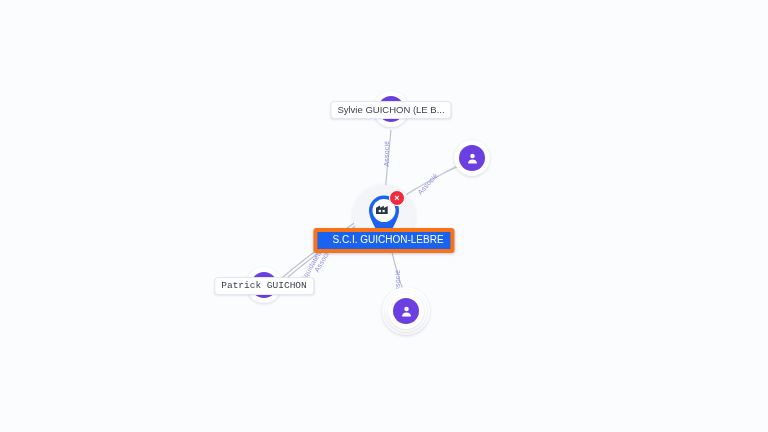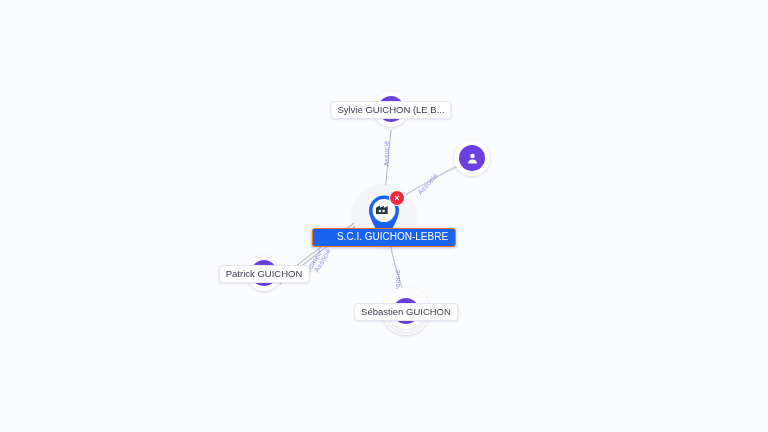--- a/index.html
+++ b/index.html
@@ -132,23 +132,23 @@
     font-size: 9px;
     line-height: 1;
     font-weight: bold;
   }
   #company-label {
     position: absolute;
     left: 50%;
     top: 52px;
     transform: translateX(-50%);
     background: #1a62f0;
-    border: 1px solid #f97316;
+    border: 4px solid #f97316;
     border-radius: 3px;
-    padding: 2px 7px 3px 24px;
+    padding: 2px 7px 3px 15px;
     font-size: 10px;
     line-height: 12px;
     color: #ffffff;
     white-space: nowrap;
     box-shadow: 0 1px 3px rgba(20, 60, 160, 0.28);
   }
 </style>
 </head>
 <body>
 
@@ -191,42 +191,41 @@
   <div class="node" style="left:472px; top:158px; width:60px; height:60px;">
     <div class="person-halo r1"></div>
     <div class="person-disc">
       <svg width="15" height="15" viewBox="0 0 24 24" fill="#ffffff">
         <circle cx="12" cy="8" r="3.6"></circle>
         <path d="M4.8 20c0-4 3.2-6.4 7.2-6.4s7.2 2.4 7.2 6.4z"></path>
       </svg>
     </div>
   </div>
 
-  <div class="node" style="left:264px; top:273px; width:60px; height:60px;">
+  <div class="node" style="left:264px; top:285px; width:60px; height:60px;font-family:Liberation Mono, monospace;">
     <div class="person-halo r1"></div>
     <div class="person-disc">
       <svg width="15" height="15" viewBox="0 0 24 24" fill="#ffffff">
         <circle cx="12" cy="8" r="3.6"></circle>
         <path d="M4.8 20c0-4 3.2-6.4 7.2-6.4s7.2 2.4 7.2 6.4z"></path>
       </svg>
     </div>
     <div class="node-label">Patrick GUICHON</div>
   </div>
 
   <div class="node" style="left:406px; top:311px; width:60px; height:60px;">
     <div class="person-halo r3"></div>
     <div class="person-halo r2"></div>
     <div class="person-halo r1"></div>
     <div class="person-disc">
       <svg width="15" height="15" viewBox="0 0 24 24" fill="#ffffff">
         <circle cx="12" cy="8" r="3.6"></circle>
         <path d="M4.8 20c0-4 3.2-6.4 7.2-6.4s7.2 2.4 7.2 6.4z"></path>
       </svg>
     </div>
-    <div class="node-label">Sébastien GUICHON</div>
   </div>
 
   <div id="company-node" style="left:384px; top:216px;">
     <div class="company-ring"></div>
 
     <div class="pin">
       <svg width="44" height="52" viewBox="0 0 44 52">
         <path d="M22 51 C22 51 7 31.5 7 20.5 A15 15 0 0 1 37 20.5 C37 31.5 22 51 22 51 Z" fill="#1a62f0"></path>
         <circle cx="22" cy="20.5" r="11.5" fill="#ffffff"></circle>
         <g fill="#2b3544" transform="translate(13.5,14.5)">

